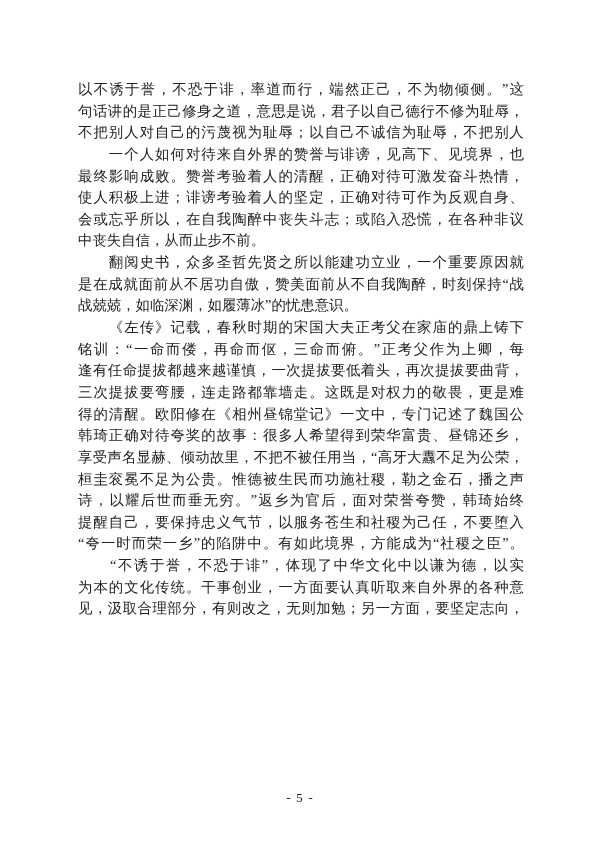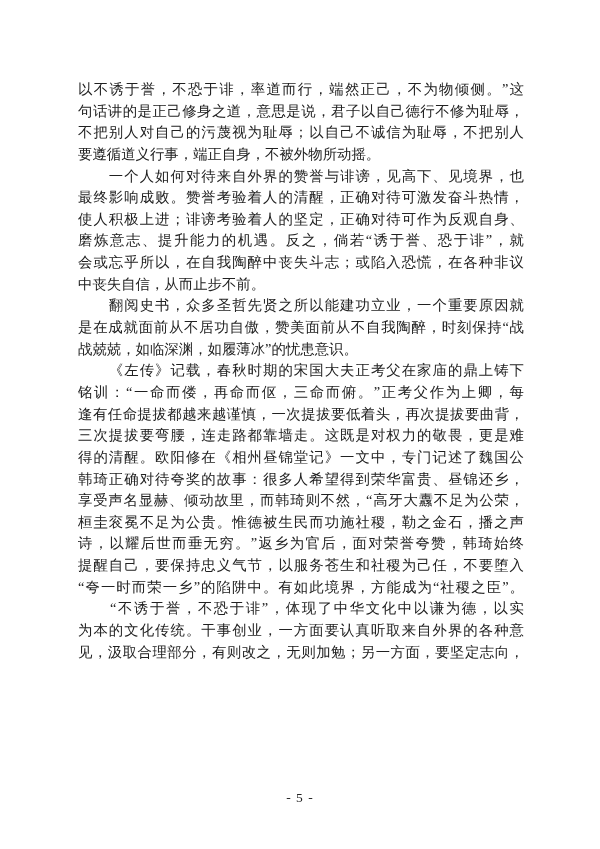--- a/index.html
+++ b/index.html
@@ -51,37 +51,35 @@
   }
 </style>
 </head>
 <body>
 
 <div class="page">
   <div class="body-text">
     <div class="ln j">以不诱于誉，不恐于诽，率道而行，端然正己，不为物倾侧。”这</div>
     <div class="ln j">句话讲的是正己修身之道，意思是说，君子以自己德行不修为耻辱，</div>
     <div class="ln j">不把别人对自己的污蔑视为耻辱；以自己不诚信为耻辱，不把别人</div>
-    <div class="ln e">要遵循道义行事，端正自身，不被外物所动摇。</div>
     <div class="ln j">　　一个人如何对待来自外界的赞誉与诽谤，见高下、见境界，也</div>
     <div class="ln j">最终影响成败。赞誉考验着人的清醒，正确对待可激发奋斗热情，</div>
     <div class="ln j">使人积极上进；诽谤考验着人的坚定，正确对待可作为反观自身、</div>
-    <div class="ln j">磨炼意志、提升能力的机遇。反之，倘若“诱于誉、恐于诽”，就</div>
     <div class="ln j">会或忘乎所以，在自我陶醉中丧失斗志；或陷入恐慌，在各种非议</div>
     <div class="ln e">中丧失自信，从而止步不前。</div>
     <div class="ln j">　　翻阅史书，众多圣哲先贤之所以能建功立业，一个重要原因就</div>
     <div class="ln j">是在成就面前从不居功自傲，赞美面前从不自我陶醉，时刻保持“战</div>
     <div class="ln e">战兢兢，如临深渊，如履薄冰”的忧患意识。</div>
     <div class="ln j">　　《左传》记载，春秋时期的宋国大夫正考父在家庙的鼎上铸下</div>
     <div class="ln j">铭训：“一命而偻，再命而伛，三命而俯。”正考父作为上卿，每</div>
     <div class="ln j">逢有任命提拔都越来越谨慎，一次提拔要低着头，再次提拔要曲背，</div>
     <div class="ln j">三次提拔要弯腰，连走路都靠墙走。这既是对权力的敬畏，更是难</div>
     <div class="ln j">得的清醒。欧阳修在《相州昼锦堂记》一文中，专门记述了魏国公</div>
     <div class="ln j">韩琦正确对待夸奖的故事：很多人希望得到荣华富贵、昼锦还乡，</div>
-    <div class="ln j">享受声名显赫、倾动故里，而韩琦则不然，“高牙大纛不足为公荣，</div>
+    <div class="ln j">享受声名显赫、倾动故里，不把不被任用当，“高牙大纛不足为公荣，</div>
     <div class="ln j">桓圭衮冕不足为公贵。惟德被生民而功施社稷，勒之金石，播之声</div>
     <div class="ln j">诗，以耀后世而垂无穷。”返乡为官后，面对荣誉夸赞，韩琦始终</div>
     <div class="ln j">提醒自己，要保持忠义气节，以服务苍生和社稷为己任，不要堕入</div>
     <div class="ln j">“夸一时而荣一乡”的陷阱中。有如此境界，方能成为“社稷之臣”。</div>
     <div class="ln j">　　“不诱于誉，不恐于诽”，体现了中华文化中以谦为德，以实</div>
     <div class="ln j">为本的文化传统。干事创业，一方面要认真听取来自外界的各种意</div>
     <div class="ln j">见，汲取合理部分，有则改之，无则加勉；另一方面，要坚定志向，</div>
   </div>
   <div class="page-number">- 5 -</div>
 </div>

